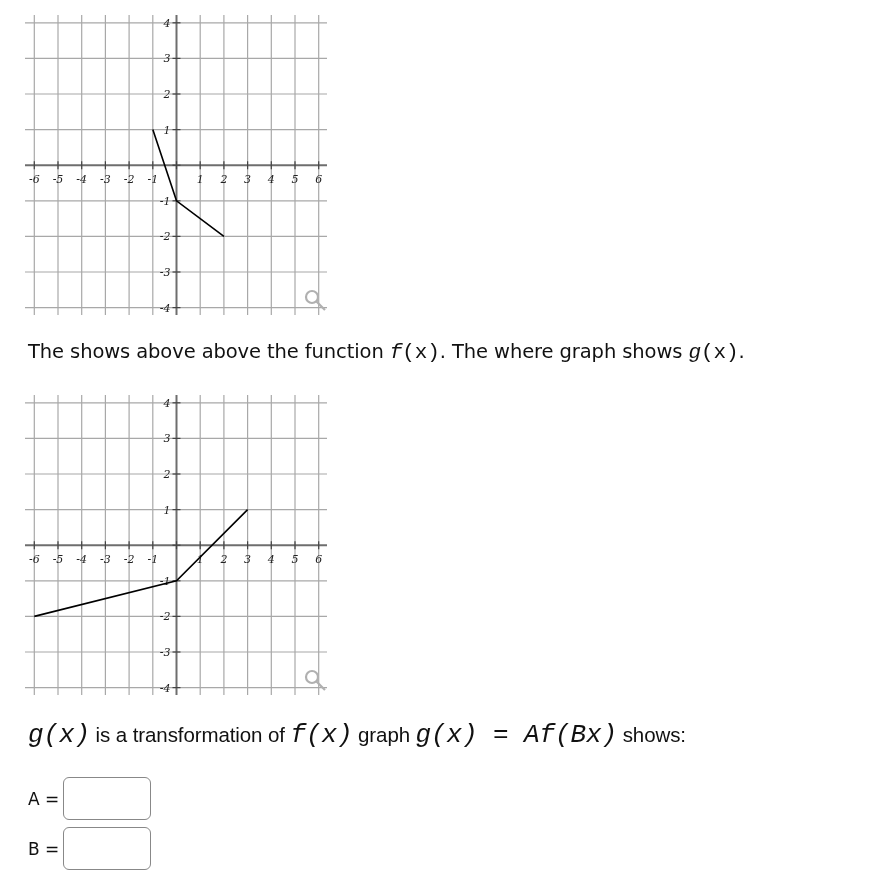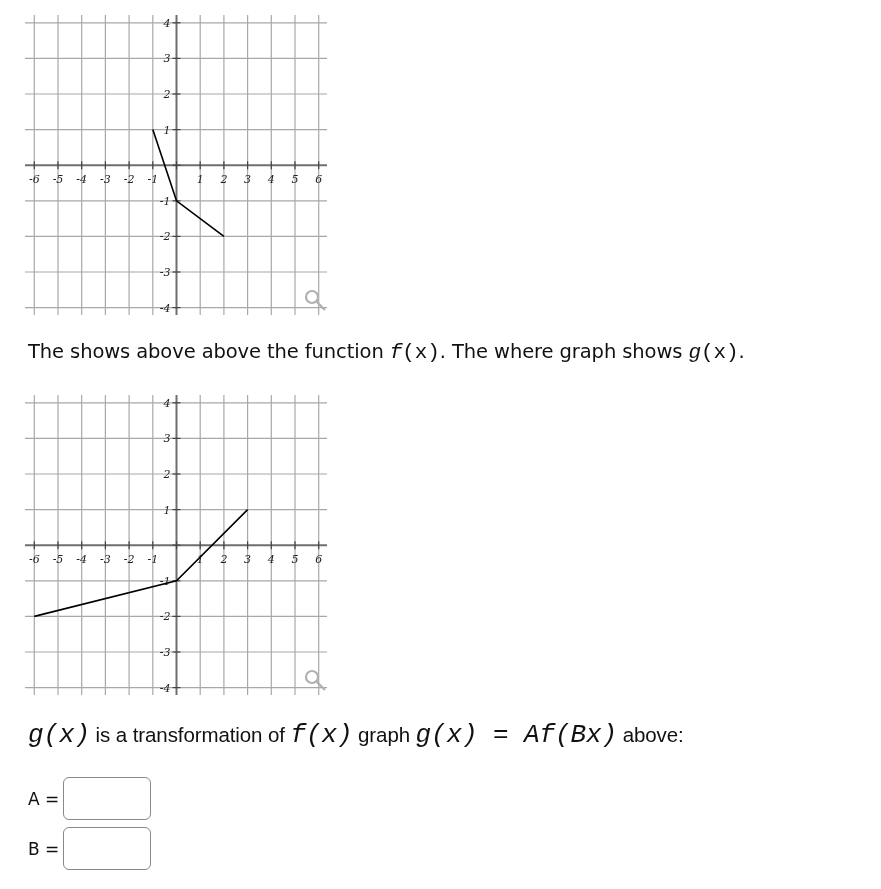--- a/index.html
+++ b/index.html
@@ -180,21 +180,21 @@
       <text x="170.5" y="311.6" text-anchor="end" font-family="&quot;DejaVu Serif&quot;, serif" font-style="italic" font-size="11" fill="#222">-4</text>
       <polyline points="34.3,236.4 176.5,200.8 247.6,129.6" fill="none" stroke="#000000" stroke-width="1.6"></polyline>
       <g stroke="#b0b0b0" stroke-width="2.2" fill="none" style="cursor:pointer">
         <circle cx="312" cy="297" r="6"></circle>
         <line x1="316.5" y1="301.5" x2="325" y2="310"></line>
       </g>
     </svg>
 </div>
 
 <div class="sentence" id="question">
-  <span class="math">g(x)</span><span> is a transformation of </span><span class="math">f(x)</span><span> graph </span><span class="math">g(x) = Af(Bx)</span><span> above:</span>
+  <span class="math">g(x)</span><span> is a transformation of </span><span class="math">f(x)</span><span> graph </span><span class="math">g(x) = Af(Bx)</span><span> shows:</span>
 </div>
 
 <div class="answer-row" id="row-a">
   <span class="answer-label">A =</span>
   <input class="answer-input" type="text" value="" style="">
 </div>
 
 <div class="answer-row" id="row-b">
   <span class="answer-label">B =</span>
   <input class="answer-input" type="text" value="" style="">

